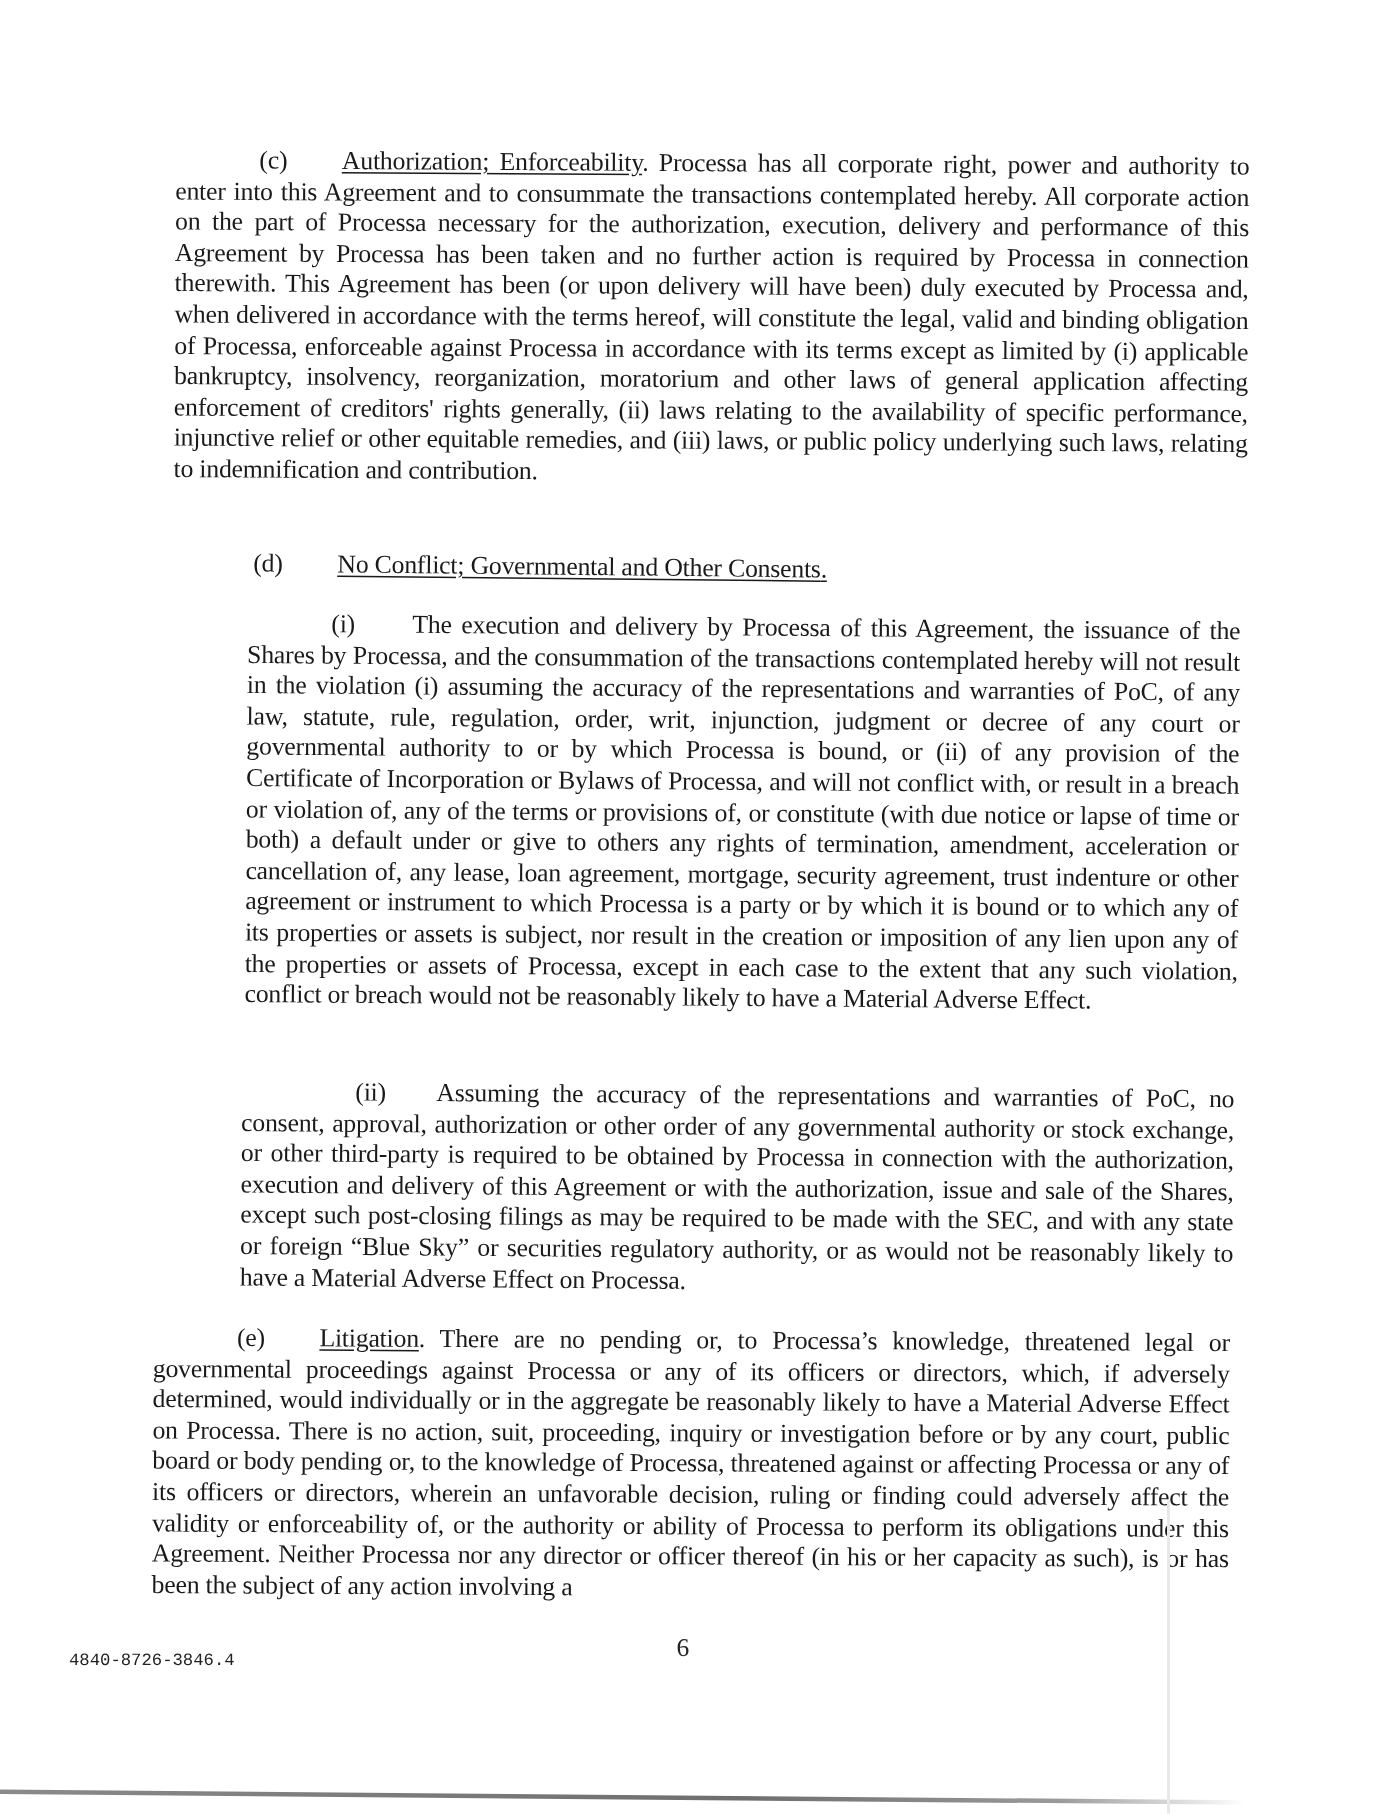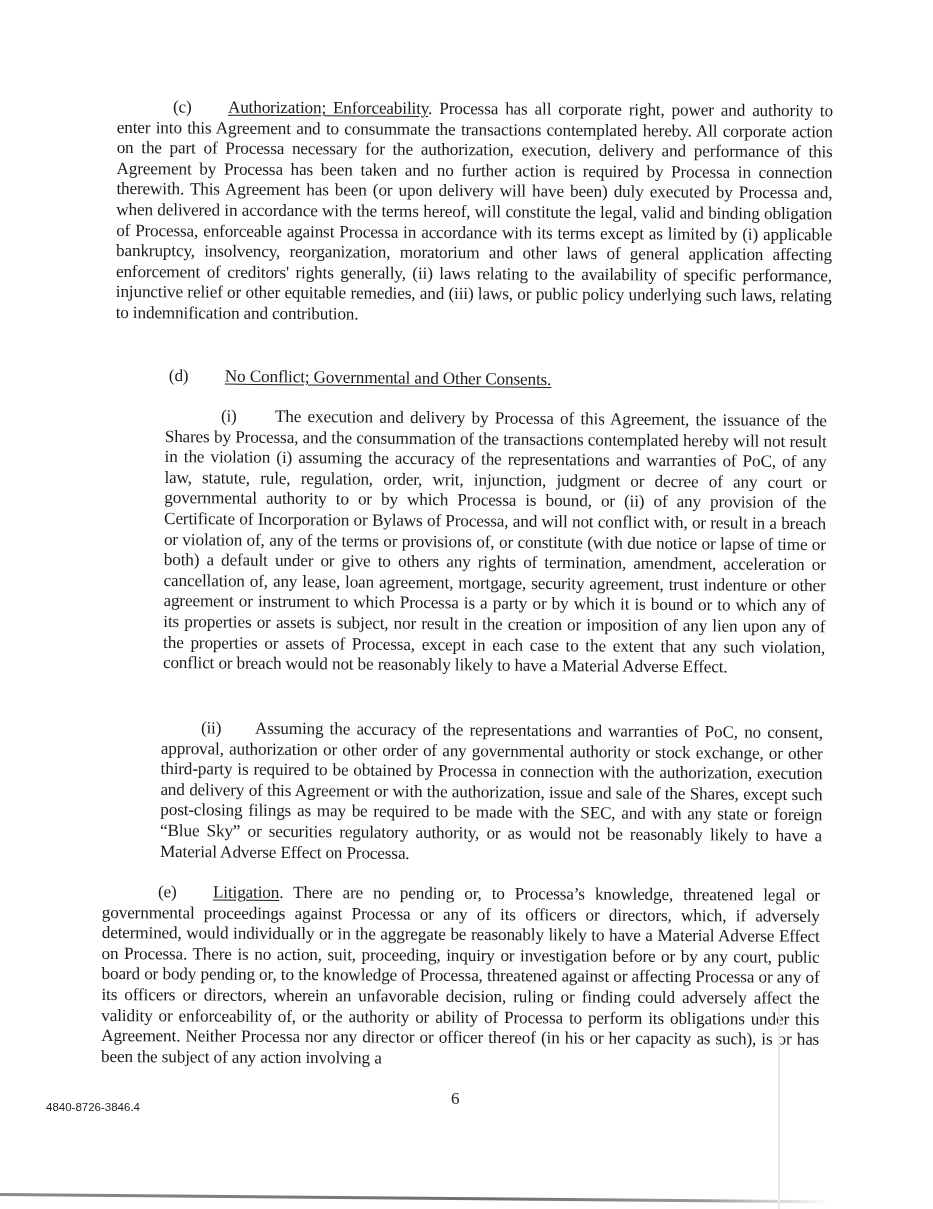--- a/index.html
+++ b/index.html
@@ -14,25 +14,25 @@
   }
   .para .num { display: inline-block; }
   .u { text-decoration: underline; text-underline-offset: 2px; }
   #para-c { left: 117px; top: 97px; width: 716px; transform: rotate(0.35deg); }
   #para-c .num { margin-left: 56px; width: 55px; }
   #head-d { left: 169px; top: 366px; width: 500px; transform: rotate(0.6deg); }
   #head-d .num { width: 56px; }
   #para-d-i { left: 165px; top: 406px; width: 662px; transform: rotate(0.45deg); }
   #para-d-i .num { margin-left: 56px; width: 54px; }
   #para-d-ii { left: 161px; top: 718px; width: 662px; transform: rotate(0.45deg); }
-  #para-d-ii .num { margin-left: 40px; width: 54px; }
+  #para-d-ii .num { margin-left: 76px; width: 54px; }
   #para-e { left: 102px; top: 882px; width: 718px; transform: rotate(0.3deg); }
   #para-e .num { margin-left: 56px; width: 55px; }
   #doc-id {
-    position: absolute; left: 46px; top: 1101px; font-family: Liberation Sans, sans-serif;
+    position: absolute; left: 46px; top: 1101px; font-family: Liberation Mono, monospace;
     font-size: 11.5px; color: #222;
   }
   #page-number {
     position: absolute; left: 451px; top: 1089px; font-size: 17px; color: #222;
   }
   #scan-edge {
     position: absolute; left: 0; top: 1193px; width: 830px; height: 3px;
     background: linear-gradient(90deg, #8a8a8a 0%, #6e6e6e 60%, #9a9a9a 85%, rgba(200,200,200,0) 100%);
     transform: rotate(0.5deg); transform-origin: left center;
   }

